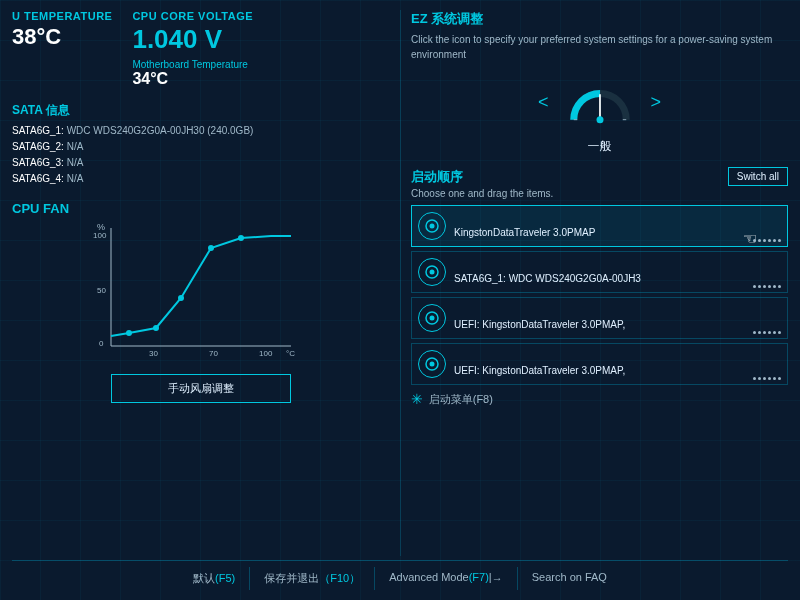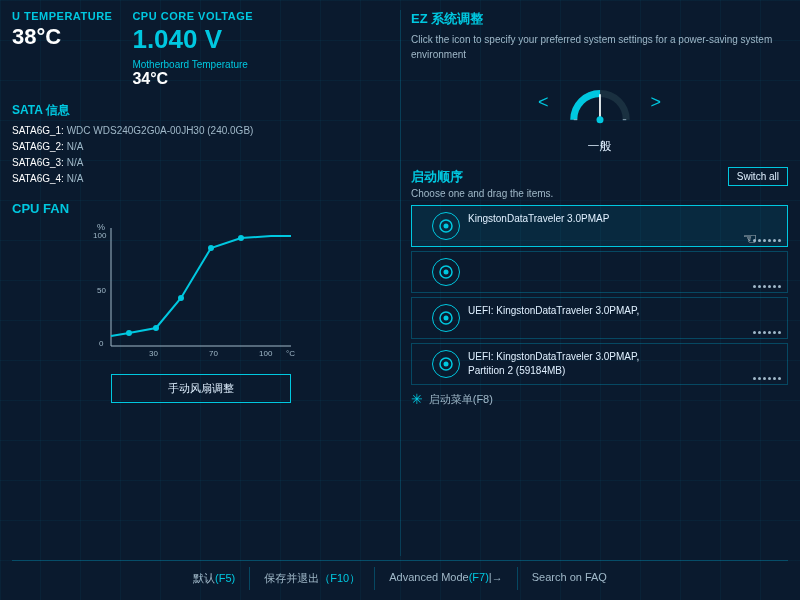--- a/index.html
+++ b/index.html
@@ -236,24 +236,24 @@
     }
 
     .boot-subtitle {
       font-size: 10px;
       color: #a0b8c8;
       margin-bottom: 6px;
     }
 
     .boot-item {
       display: flex;
-      align-items: flex-start;
+      align-items: flex-end;
       border: 1px solid rgba(0,180,220,0.3);
       margin-bottom: 4px;
-      padding: 6px 20px;
+      padding: 6px 6px;
       cursor: pointer;
       position: relative;
     }
 
     .boot-item.active {
       border-color: #00c8e0;
       background: rgba(0,180,220,0.1);
     }
 
     .boot-item-icon {
@@ -473,20 +473,21 @@
       </div>
 
       <div class="boot-item">
         <div class="boot-item-icon">
           <svg viewBox="0 0 16 16" xmlns="http://www.w3.org/2000/svg">
             <circle cx="8" cy="8" r="6" fill="none" stroke="#00c8e0" stroke-width="1.5"></circle>
             <circle cx="8" cy="8" r="2.5" fill="#00c8e0"></circle>
           </svg>
         </div>
         <div class="boot-item-text">
+          <div>SATA6G_1: WDC WDS240G2G0A-00JH3</div>
         </div>
         <div class="boot-item-drag">
           <div class="drag-dot"></div>
             <div class="drag-dot"></div>
             <div class="drag-dot"></div>
           <div class="drag-dot"></div>
             <div class="drag-dot"></div>
             <div class="drag-dot"></div>
         </div>
       </div>
@@ -513,21 +514,20 @@
 
       <div class="boot-item">
         <div class="boot-item-icon">
           <svg viewBox="0 0 16 16" xmlns="http://www.w3.org/2000/svg">
             <circle cx="8" cy="8" r="6" fill="none" stroke="#00c8e0" stroke-width="1.5"></circle>
             <circle cx="8" cy="8" r="2.5" fill="#00c8e0"></circle>
           </svg>
         </div>
         <div class="boot-item-text">
           <div>UEFI: KingstonDataTraveler 3.0PMAP,</div>
-          <div>Partition 2 (59184MB)</div>
         </div>
         <div class="boot-item-drag">
           <div class="drag-dot"></div>
             <div class="drag-dot"></div>
             <div class="drag-dot"></div>
           <div class="drag-dot"></div>
             <div class="drag-dot"></div>
             <div class="drag-dot"></div>
         </div>
       </div>

